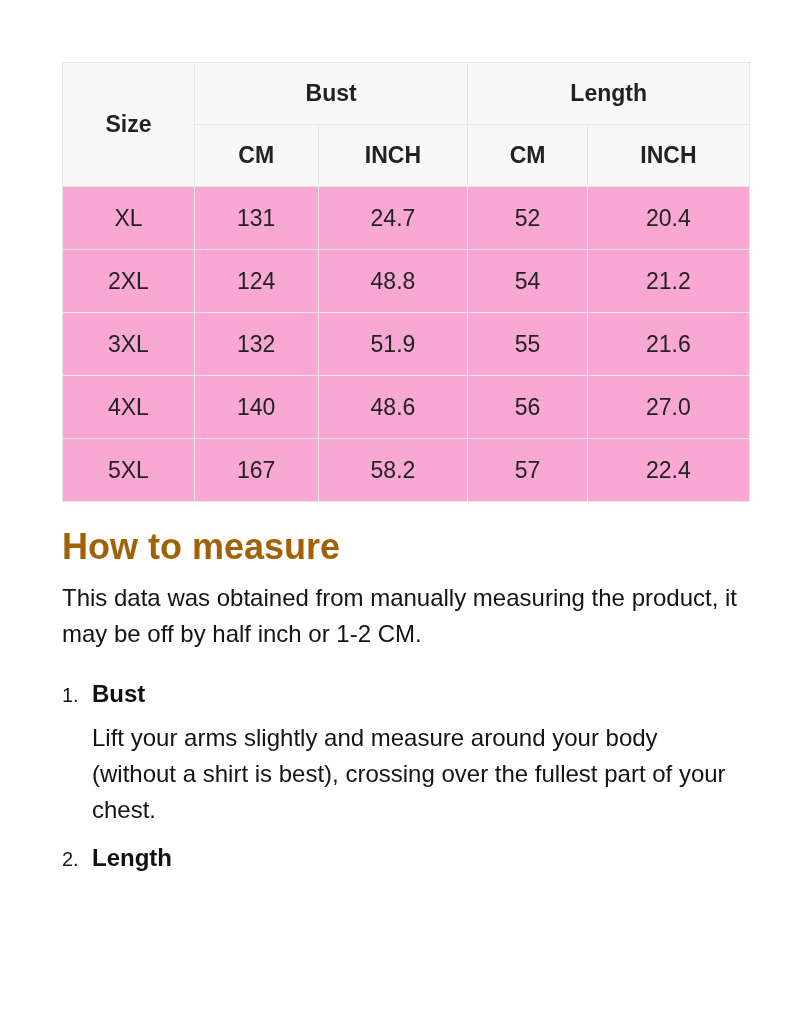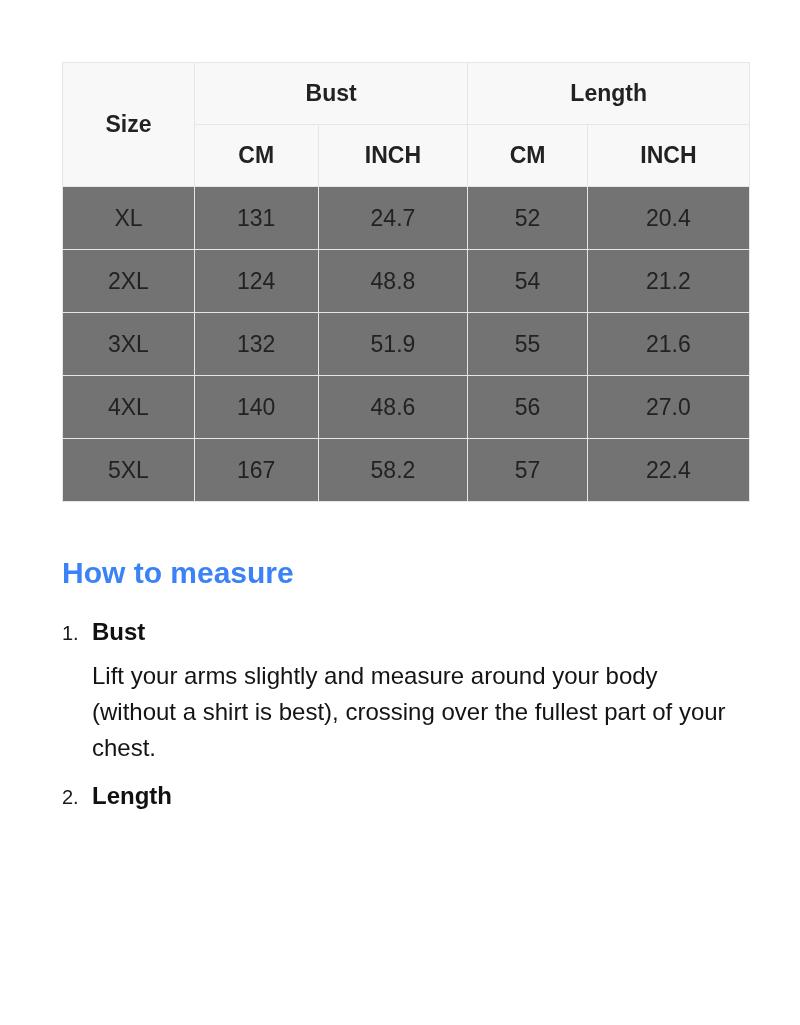--- a/index.html
+++ b/index.html
@@ -26,37 +26,37 @@
     vertical-align: middle;
     font-size: 23px;
     color: #222222;
   }
   table.size-table thead th {
     background: #f8f8f8;
     font-weight: bold;
     height: 62px;
   }
   table.size-table tbody td {
-    background: #737373;
+    background: #f9a8d4;
     font-weight: normal;
     height: 63px;
   }
   col.c-size  { width: 19.2%; }
   col.c-bcm   { width: 18.0%; }
   col.c-binch { width: 21.8%; }
   col.c-lcm   { width: 17.4%; }
   col.c-linch { width: 23.6%; }
 
   
   .section-title {
-    margin-top: 54px;
-    font-size: 30px;
+    margin-top: 28px;
+    font-size: 36px;
     line-height: 34px;
     font-weight: bold;
-    color: #3b82f6;
+    color: #a16207;
   }
   .section-intro {
     margin-top: 16px;
     font-size: 24px;
     line-height: 36px;
     color: #141414;
     max-width: 688px;
   }
   .steps { margin-top: 26px; list-style: none; }
   .step + .step { margin-top: 14px; }
@@ -142,20 +142,21 @@
         <td>167</td>
         <td>58.2</td>
         <td>57</td>
         <td>22.4</td>
       </tr>
     </tbody>
   </table>
 
   <h2 class="section-title">How to measure</h2>
 
+  <p class="section-intro">This data was obtained from manually measuring the product, it may be off by half inch or 1-2 CM.</p>
 
   <ol class="steps">
     <li class="step">
       <div class="step-head">
         <span class="step-num">1.</span>
         <span class="step-label">Bust</span>
       </div>
       <p class="step-desc">Lift your arms slightly and measure around your body (without a shirt is best), crossing over the fullest part of your chest.</p>
     </li>
     <li class="step">

